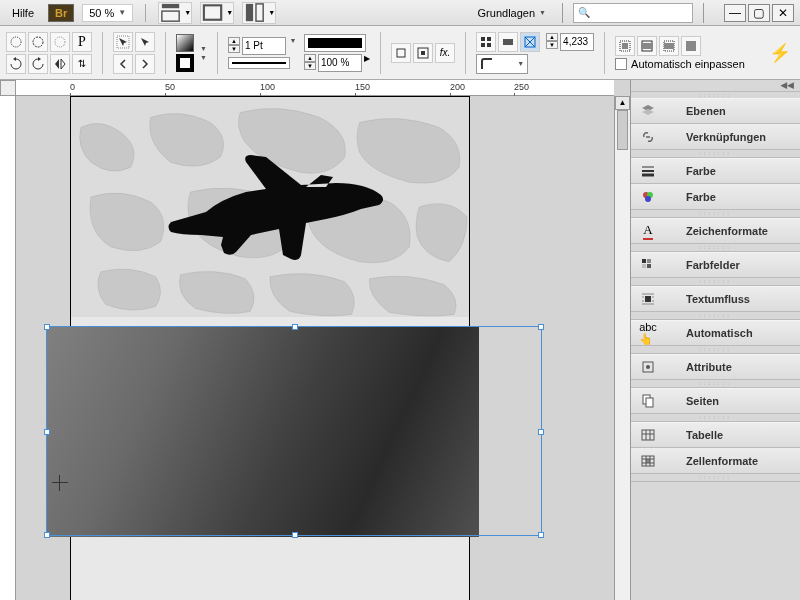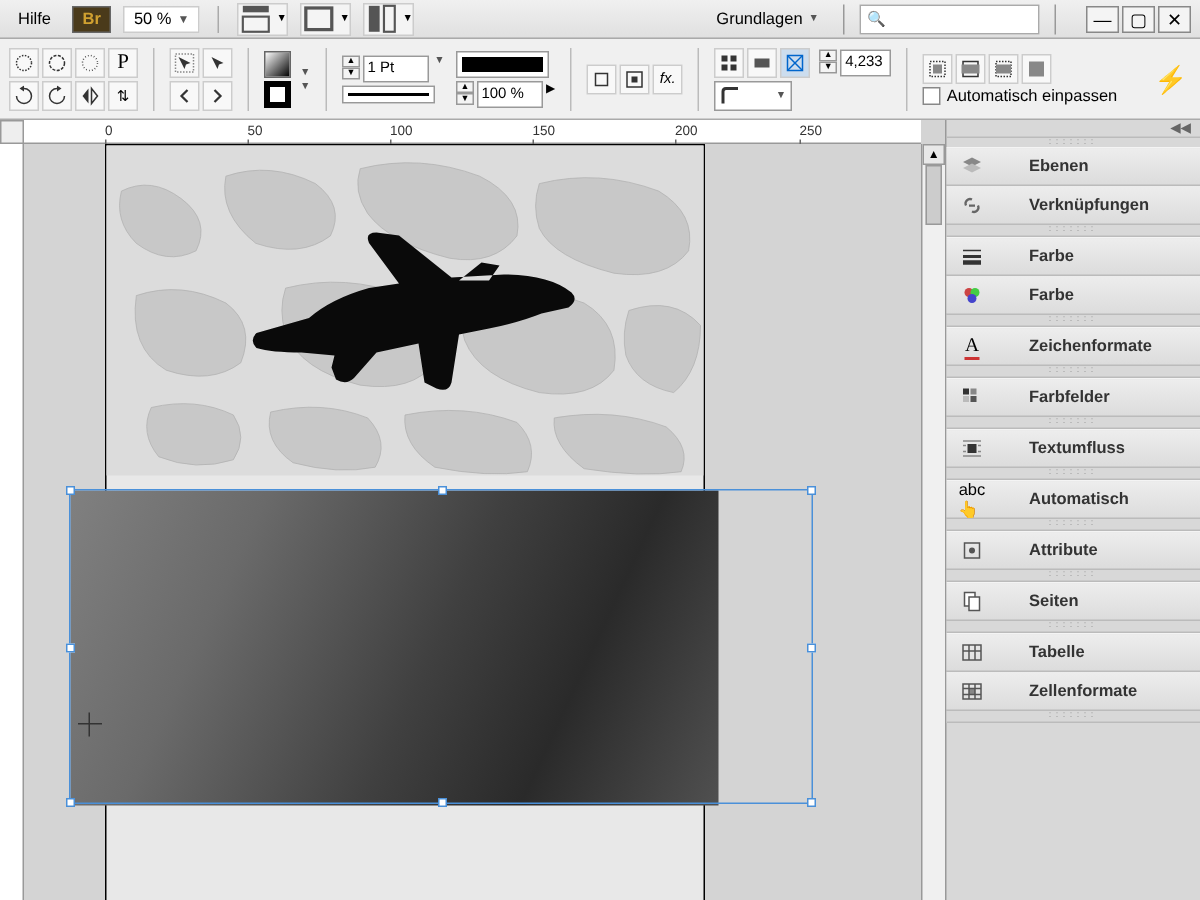--- a/index.html
+++ b/index.html
@@ -336,21 +336,21 @@
 
 <div class="main">
   <div class="canvas-area">
     <div class="ruler-corner"></div>
     <div class="ruler-h">
       <span class="tick" style="left:54px">0</span>
       <span class="tick" style="left:149px">50</span>
       <span class="tick" style="left:244px">100</span>
       <span class="tick" style="left:339px">150</span>
       <span class="tick" style="left:434px">200</span>
-      <span class="tick" style="left:517px">250</span>
+      <span class="tick" style="left:498px">250</span>
     </div>
     <div class="ruler-v"></div>
 
     <div class="page">
       <div class="map-bg">
         <svg viewBox="0 0 400 220">
           <g fill="#c8c8c8" stroke="#b0b0b0" stroke-width="0.5">
             <path d="M10 30 Q30 20 50 35 Q70 50 60 70 Q40 80 20 65 Q5 50 10 30 Z"></path>
             <path d="M80 20 Q110 10 140 25 Q160 40 150 60 Q130 75 100 65 Q75 45 80 20 Z"></path>
             <path d="M170 15 Q210 5 250 20 Q280 35 275 60 Q260 80 230 75 Q190 65 175 45 Q165 30 170 15 Z"></path>

